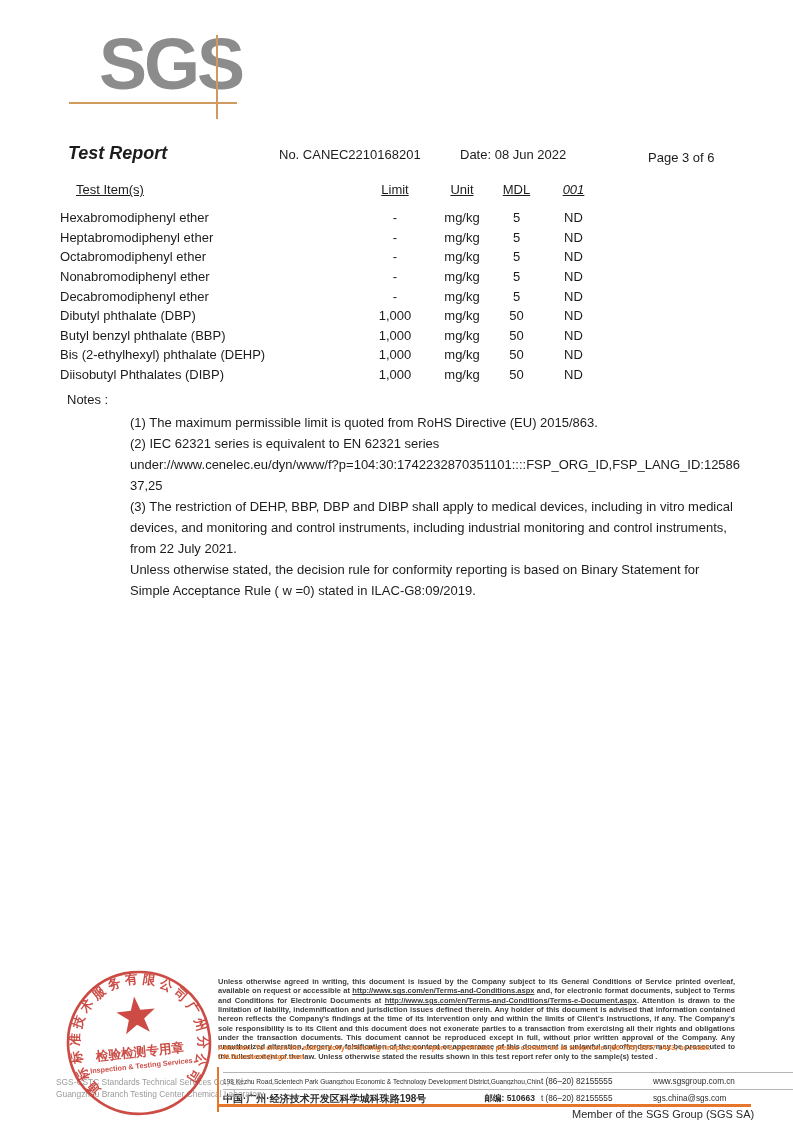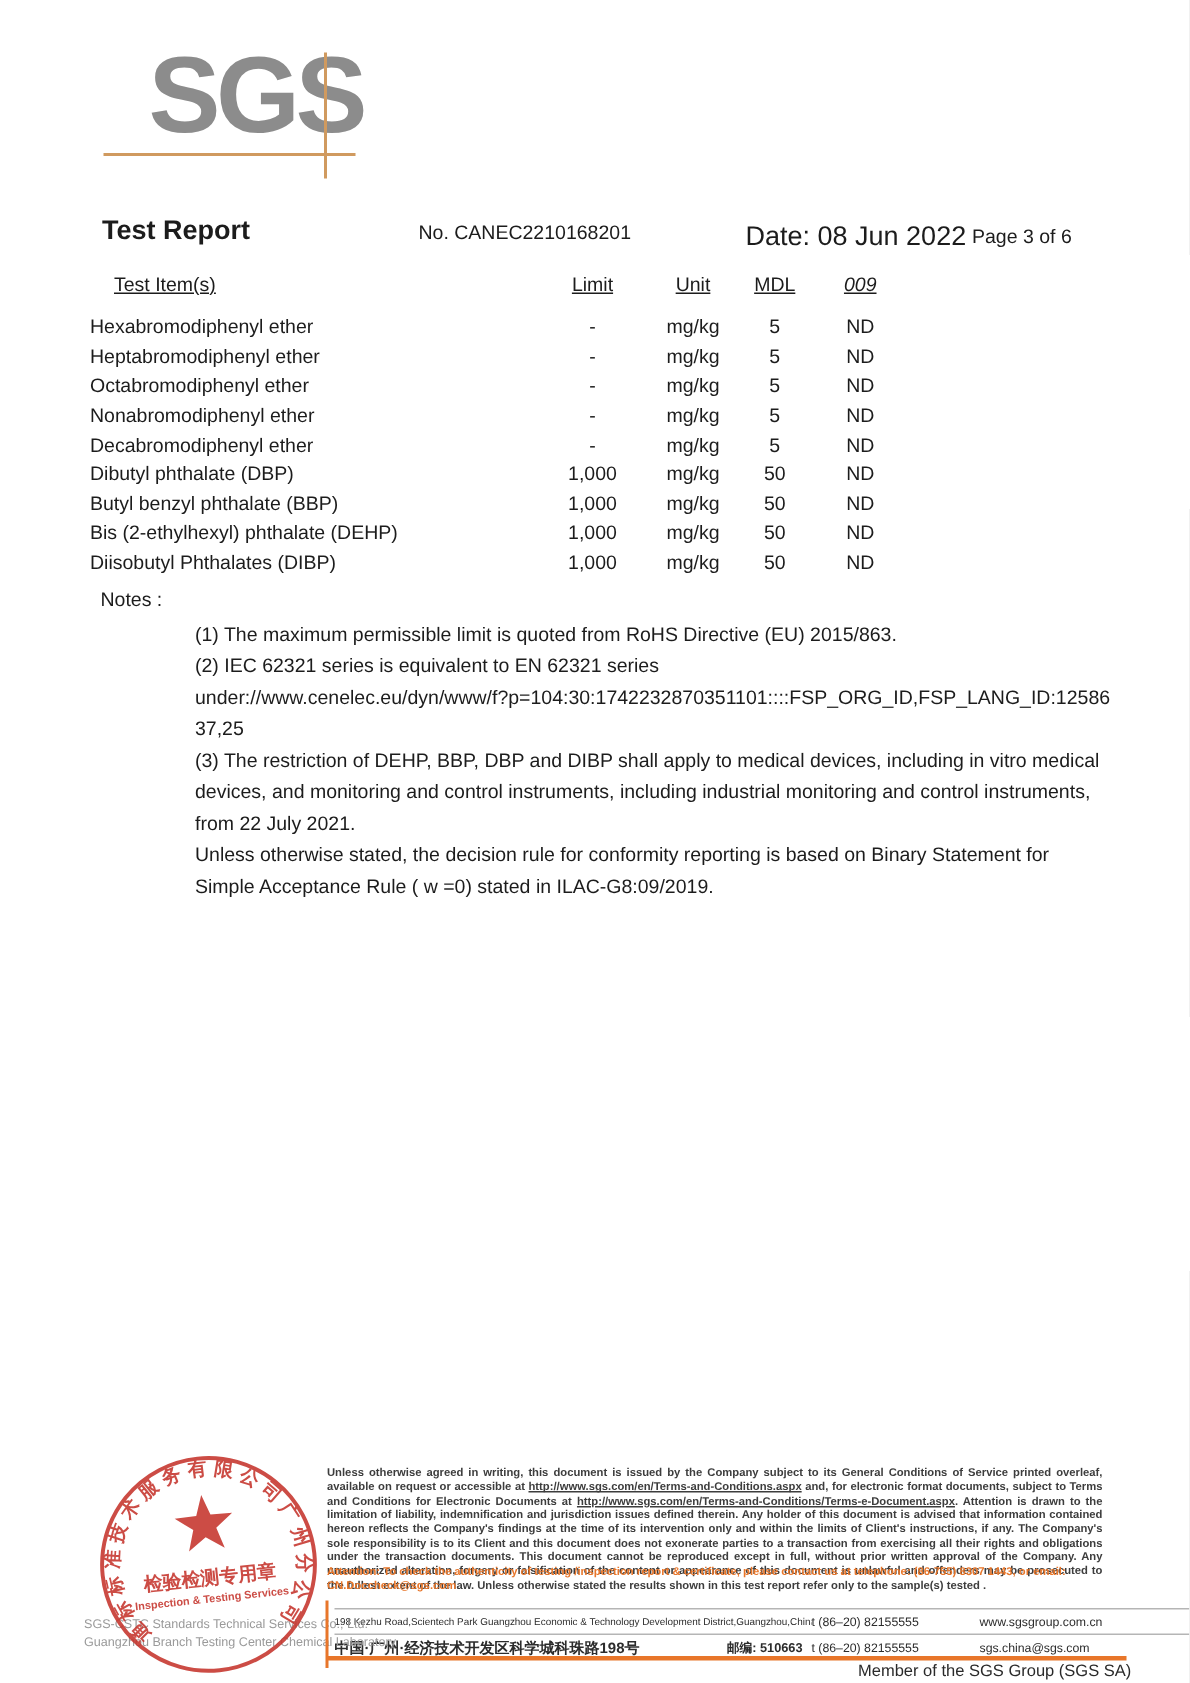--- a/index.html
+++ b/index.html
@@ -9,23 +9,23 @@
     font-family:"Liberation Sans","DejaVu Sans",sans-serif;color:#1c1c1c;
   }
   
   .logo-text{
     position:absolute;left:99px;top:28px;
     font-size:72px;font-weight:bold;letter-spacing:-3px;color:#8c8c8c;line-height:72px;
   }
   .logo-hline{position:absolute;left:69px;top:102px;width:168px;height:2px;background:#d09a5f;}
   .logo-vline{position:absolute;left:216px;top:35px;width:2px;height:84px;background:#d09a5f;}
   
-  .report-title{position:absolute;left:68px;top:143px;font-size:18px;font-weight:bold;}
+  .report-title{position:absolute;left:68px;top:143px;font-size:18px;font-weight:bold;font-style:italic;}
   .report-no{position:absolute;left:279px;top:147px;font-size:13px;}
-  .report-date{position:absolute;left:497px;top:147px;font-size:18px;}
+  .report-date{position:absolute;left:460px;top:147px;font-size:13px;}
   .report-page{position:absolute;left:648px;top:150px;font-size:13px;}
   
   .tbl-wrap{position:absolute;left:60px;top:179px;width:560px;}
   table.results{border-collapse:collapse;table-layout:fixed;width:540px;font-size:13px;}
   table.results th{font-weight:normal;text-decoration:underline;height:25px;vertical-align:top;padding-top:3px;}
   table.results th.c-item{text-align:left;padding-left:16px;}
   table.results td{height:19.6px;padding:0;}
   .c-item{width:277px;text-align:left;}
   td.c-item{padding-left:6px;}
   .c-limit{width:80px;text-align:center;}
@@ -80,21 +80,21 @@
   <div class="report-page">Page 3 of 6</div>
 
   <div class="tbl-wrap">
     <table class="results">
       <thead>
         <tr>
           <th class="c-item">Test Item(s)</th>
           <th class="c-limit">Limit</th>
           <th class="c-unit">Unit</th>
           <th class="c-mdl">MDL</th>
-          <th class="c-res">009</th>
+          <th class="c-res">001</th>
           <th class="c-fill"></th>
         </tr>
       </thead>
       <tbody>
     <tr>
       <td class="c-item">Hexabromodiphenyl ether</td>
       <td class="c-limit">-</td>
       <td class="c-unit">mg/kg</td>
       <td class="c-mdl">5</td>
       <td class="c-res">ND</td>

